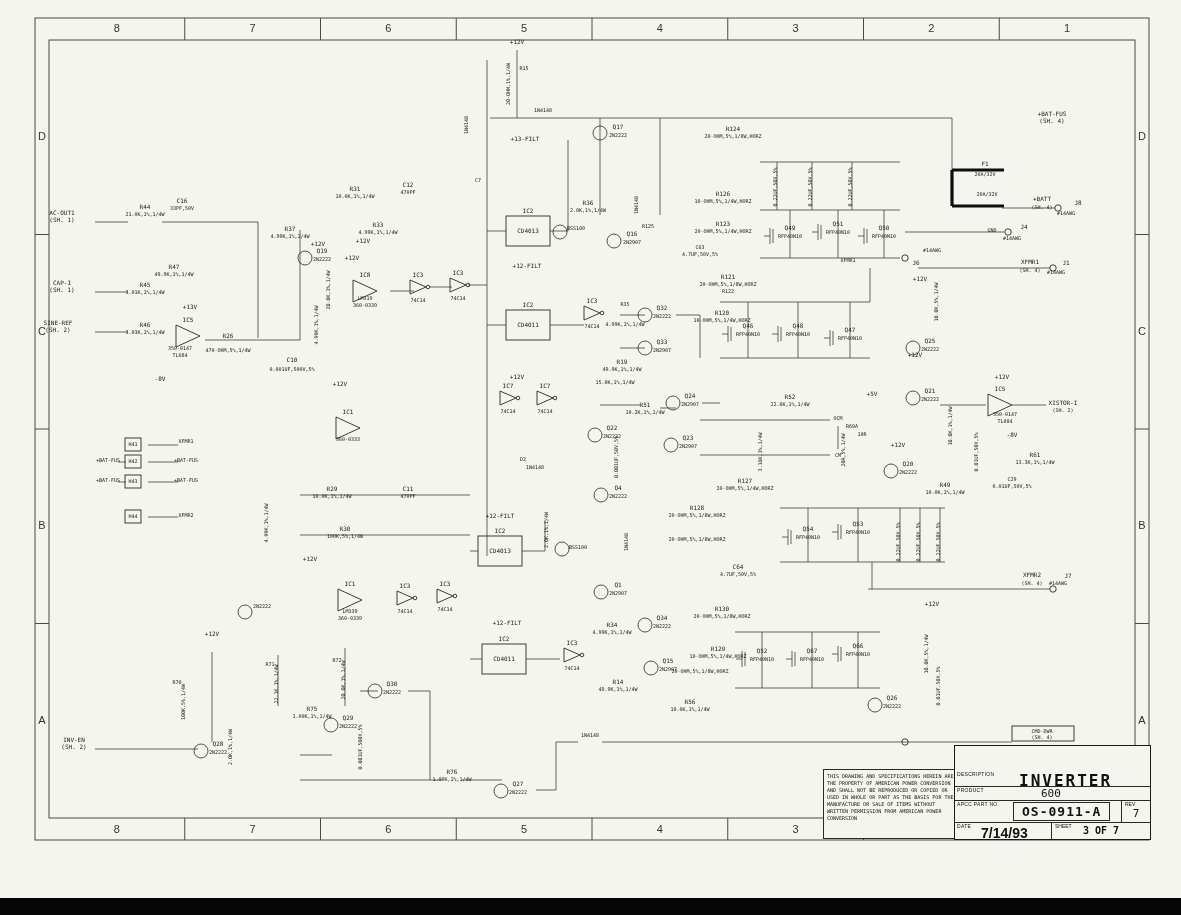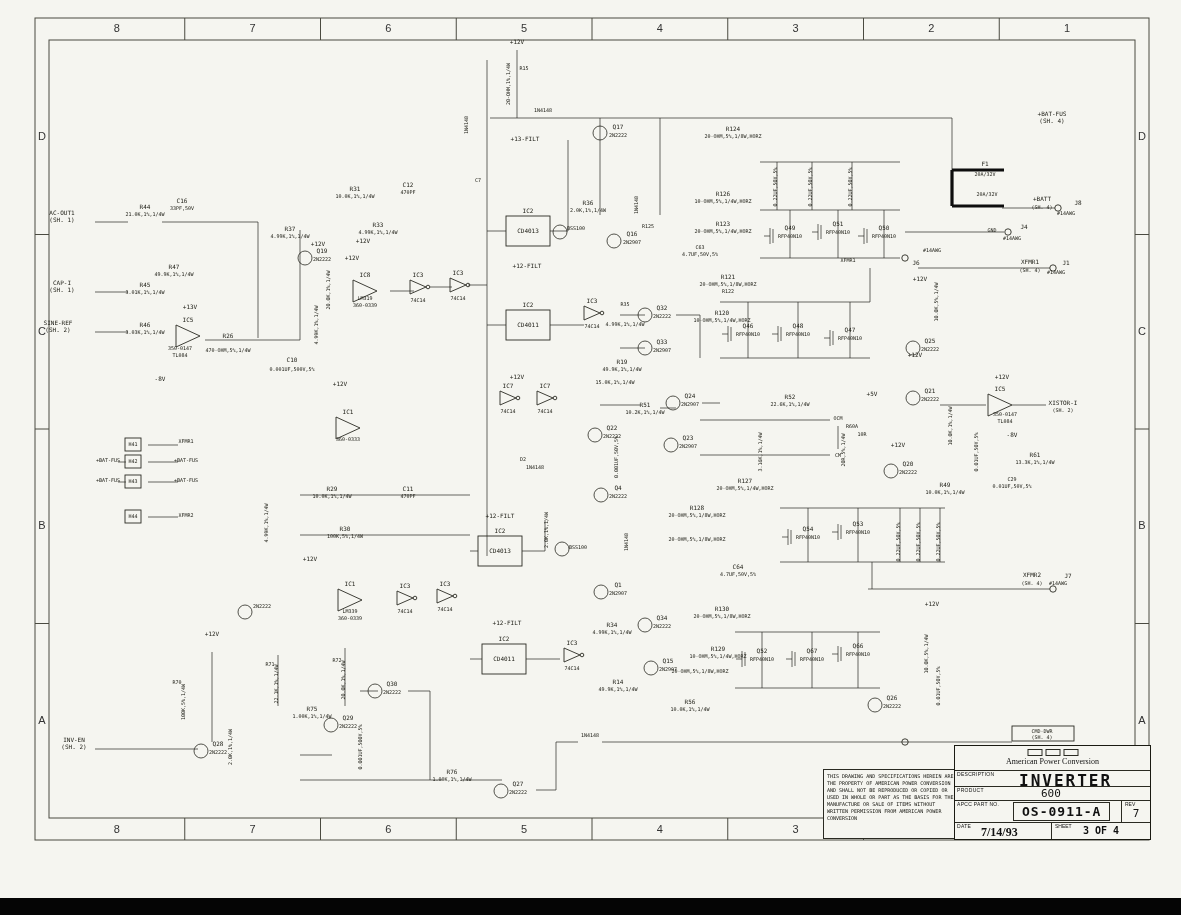--- a/index.html
+++ b/index.html
@@ -32,21 +32,21 @@
   .r-part{top:54px;height:22px;border-bottom:1px solid #2a2a22;}
   .r-date{top:76px;height:17px;}
   .tb-lab{position:absolute;left:2px;top:1px;font-size:5px;letter-spacing:0.3px;}
   .v-desc{position:absolute;left:64px;top:1px;font-family:"DejaVu Sans Mono",monospace;font-size:16px;letter-spacing:2px;font-weight:bold;}
   .v-prod{position:absolute;left:86px;top:1px;font-family:"DejaVu Sans Mono",monospace;font-size:11px;}
   .v-part{position:absolute;left:58px;top:2px;border:1px solid #2a2a22;padding:1px 8px;
           font-family:"DejaVu Sans Mono",monospace;font-size:13px;letter-spacing:1px;font-weight:bold;}
   .revcell{position:absolute;right:0;top:0;bottom:0;width:28px;border-left:1px solid #2a2a22;}
   .rev-lab{position:absolute;top:1px;left:3px;font-size:5px;}
   .rev-val{position:absolute;top:7px;left:0;right:0;text-align:center;font-family:"DejaVu Sans Mono",monospace;font-size:11px;}
-  .v-date{position:absolute;left:26px;top:3px;font-family:Liberation Serif, serif;font-size:12px;font-weight:bold;}
+  .v-date{position:absolute;left:26px;top:3px;font-family:Liberation Sans, sans-serif;font-size:14px;font-weight:bold;}
   .sheetdiv{position:absolute;left:96px;top:0;bottom:0;border-left:1px solid #2a2a22;}
   .sheet-lab{position:absolute;left:100px;top:1px;font-size:5px;}
   .v-sheet{position:absolute;left:128px;top:3px;font-family:"DejaVu Sans Mono",monospace;font-size:10px;font-weight:bold;}
   .bottombar{position:absolute;left:0;top:898px;width:1181px;height:17px;background:#050505;}
 </style>
 </head>
 <body>
 
 <div class="page">
 
@@ -572,28 +572,20 @@
       <text x="108" y="482" class="t small">+BAT-FUS</text>
       <text x="133" y="483" class="t small">H43</text>
       <text x="186" y="482" class="t small">+BAT-FUS</text>
       <text x="133" y="518" class="t small">H44</text>
       <text x="186" y="517" class="t small">XFMR2</text>
     </svg>
 
   <div class="notice">THIS DRAWING AND SPECIFICATIONS HEREIN ARE THE PROPERTY OF AMERICAN POWER CONVERSION AND SHALL NOT BE REPRODUCED OR COPIED OR USED IN WHOLE OR PART AS THE BASIS FOR THE MANUFACTURE OR SALE OF ITEMS WITHOUT WRITTEN PERMISSION FROM AMERICAN POWER CONVERSION</div>
 
   <div class="titleblock">
-    <div class="tb-logo">
-      <span class="logo-marks">
-          <i></i>
-          <i></i>
-          <i></i>
-        </span>
-      <span class="company">American Power Conversion</span>
-    </div>
     <div class="tb-row r-desc">
       <span class="tb-lab">DESCRIPTION</span>
       <span class="v-desc">INVERTER</span>
     </div>
     <div class="tb-row r-prod">
       <span class="tb-lab">PRODUCT</span>
       <span class="v-prod">600</span>
     </div>
     <div class="tb-row r-part">
       <span class="tb-lab">APCC PART NO.</span>
@@ -601,18 +593,18 @@
       <span class="revcell">
         <span class="rev-lab">REV</span>
         <span class="rev-val">7</span>
       </span>
     </div>
     <div class="tb-row r-date">
       <span class="tb-lab">DATE</span>
       <span class="v-date">7/14/93</span>
       <span class="sheetdiv"></span>
       <span class="sheet-lab">SHEET</span>
-      <span class="v-sheet">3 OF 4</span>
+      <span class="v-sheet">3 OF 7</span>
     </div>
   </div>
 
   <div class="bottombar"></div>
 </div>
 
 </body></html>

